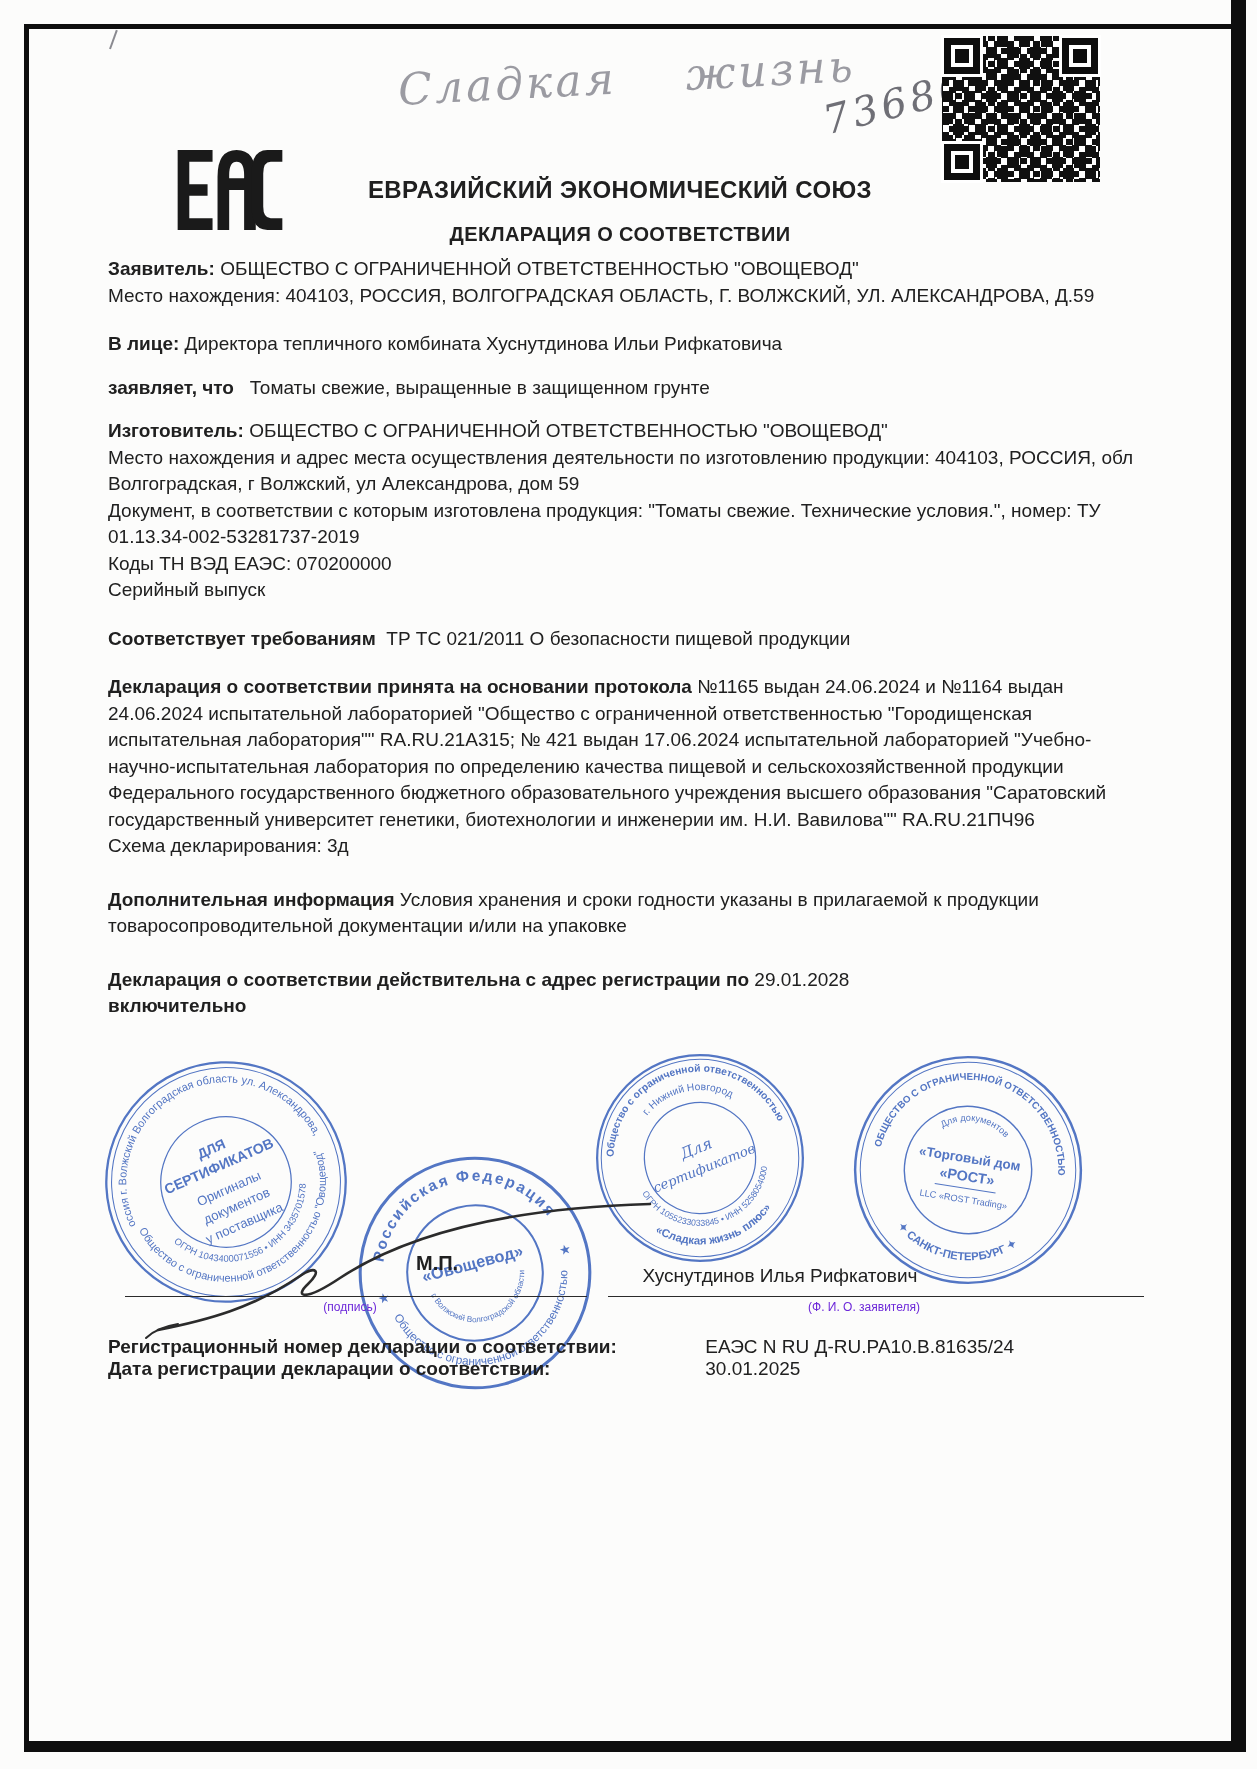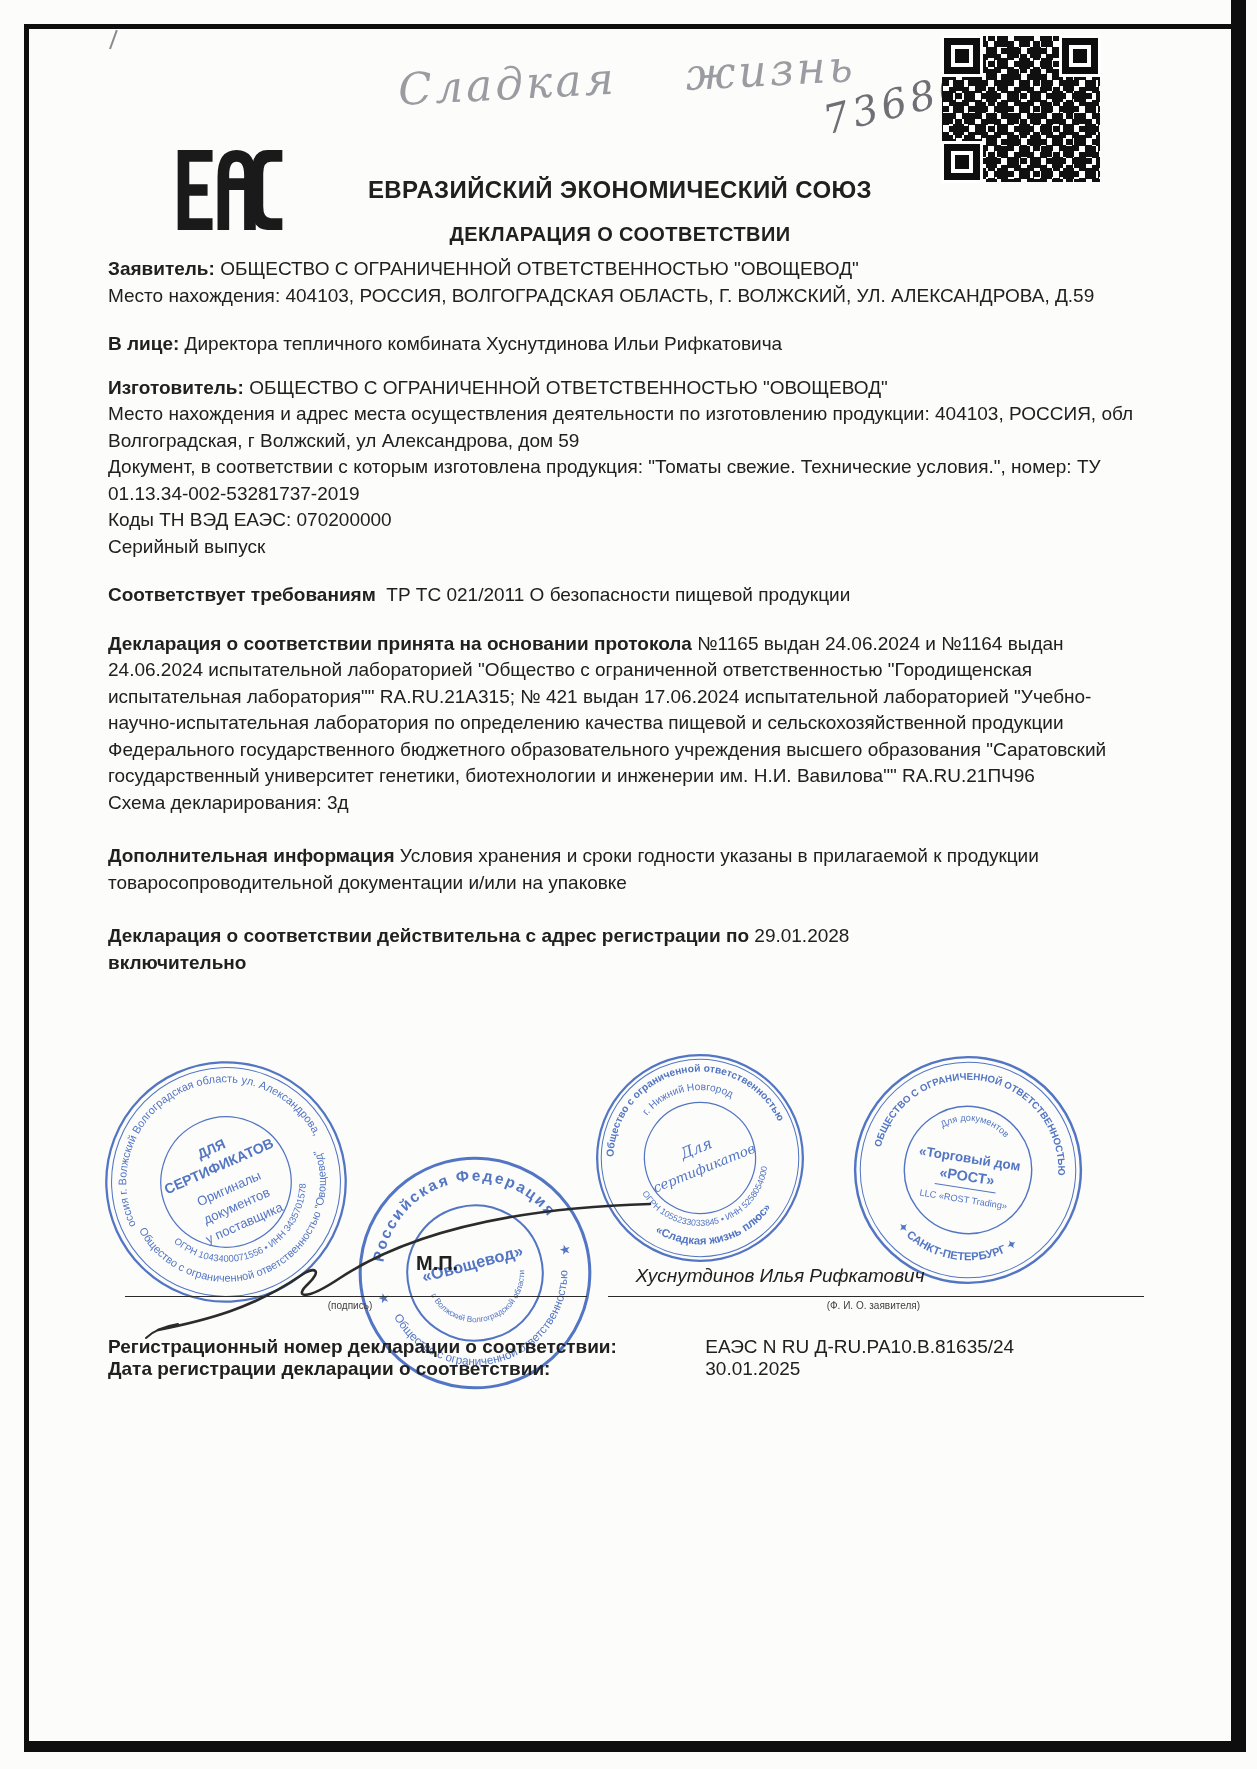--- a/index.html
+++ b/index.html
@@ -67,24 +67,24 @@
   
   .stamp { position:absolute; mix-blend-mode:multiply; opacity:0.88; }
   .stamp circle { fill:none; stroke:#3c64bf; }
   .stamp text { fill:#3c64bf; }
   .sig-svg { position:absolute; left:128px; top:1158px; }
 
   .mp { position:absolute; left:416px; top:1252px; font-size:20px; font-weight:bold; }
   .sigline { position:absolute; border-top:1.6px solid #2a2a2a; height:0; }
   .sigline.l { left:125px; top:1296px; width:462px; }
   .sigline.r { left:608px; top:1296px; width:536px; }
-  .sigcap { position:absolute; font-size:10px; color:#404040; }
+  .sigcap { position:absolute; font-size:12px; color:#6d28d9; }
   .sigcap.l { left:150px; top:1300px; width:400px; text-align:center; }
   .sigcap.r { left:620px; top:1300px; width:300px; text-align:right; }
-  .signame { position:absolute; left:600px; top:1265px; width:360px; text-align:center; font-size:19px;font-style:italic; }
+  .signame { position:absolute; left:600px; top:1265px; width:360px; text-align:center; font-size:19px; }
 
   .regrow { position:absolute; left:108px; width:1060px; font-size:19px; }
   .regrow .lbl { display:inline-block; width:592px; font-weight:bold; }
   .regrow.r1 { top:1336px; }
   .regrow.r2 { top:1358px; }
 </style>
 </head>
 <body>
 
 <div class="page">
@@ -119,20 +119,24 @@
 
   <div class="content">
     <p class="mb-l">
       <b>Заявитель:</b>
       <span>ОБЩЕСТВО С ОГРАНИЧЕННОЙ ОТВЕТСТВЕННОСТЬЮ "ОВОЩЕВОД"</span><br>
       <span>Место нахождения: 404103, РОССИЯ,  ВОЛГОГРАДСКАЯ ОБЛАСТЬ, Г. ВОЛЖСКИЙ, УЛ. АЛЕКСАНДРОВА, Д.59</span>
     </p>
     <p class="mb-m">
       <b>В лице:</b>
       <span>Директора тепличного комбината Хуснутдинова Ильи Рифкатовича</span>
+    </p>
+    <p class="mb-m">
+      <b>заявляет, что</b>&nbsp;&nbsp;
+      <span>Томаты свежие, выращенные в защищенном грунте</span>
     </p>
     <div class="mb-l">
       <p>
         <b>Изготовитель:</b>
         <span>ОБЩЕСТВО С ОГРАНИЧЕННОЙ ОТВЕТСТВЕННОСТЬЮ "ОВОЩЕВОД"</span>
       </p>
       <p>Место нахождения и адрес места осуществления деятельности по изготовлению продукции: 404103, РОССИЯ, обл Волгоградская, г Волжский, ул Александрова, дом 59</p>
       <p>Документ, в соответствии с которым изготовлена продукция: "Томаты свежие. Технические условия.", номер: ТУ 01.13.34-002-53281737-2019</p>
       <p>Коды ТН ВЭД ЕАЭС: 070200000</p>
       <p>Серийный выпуск</p>

